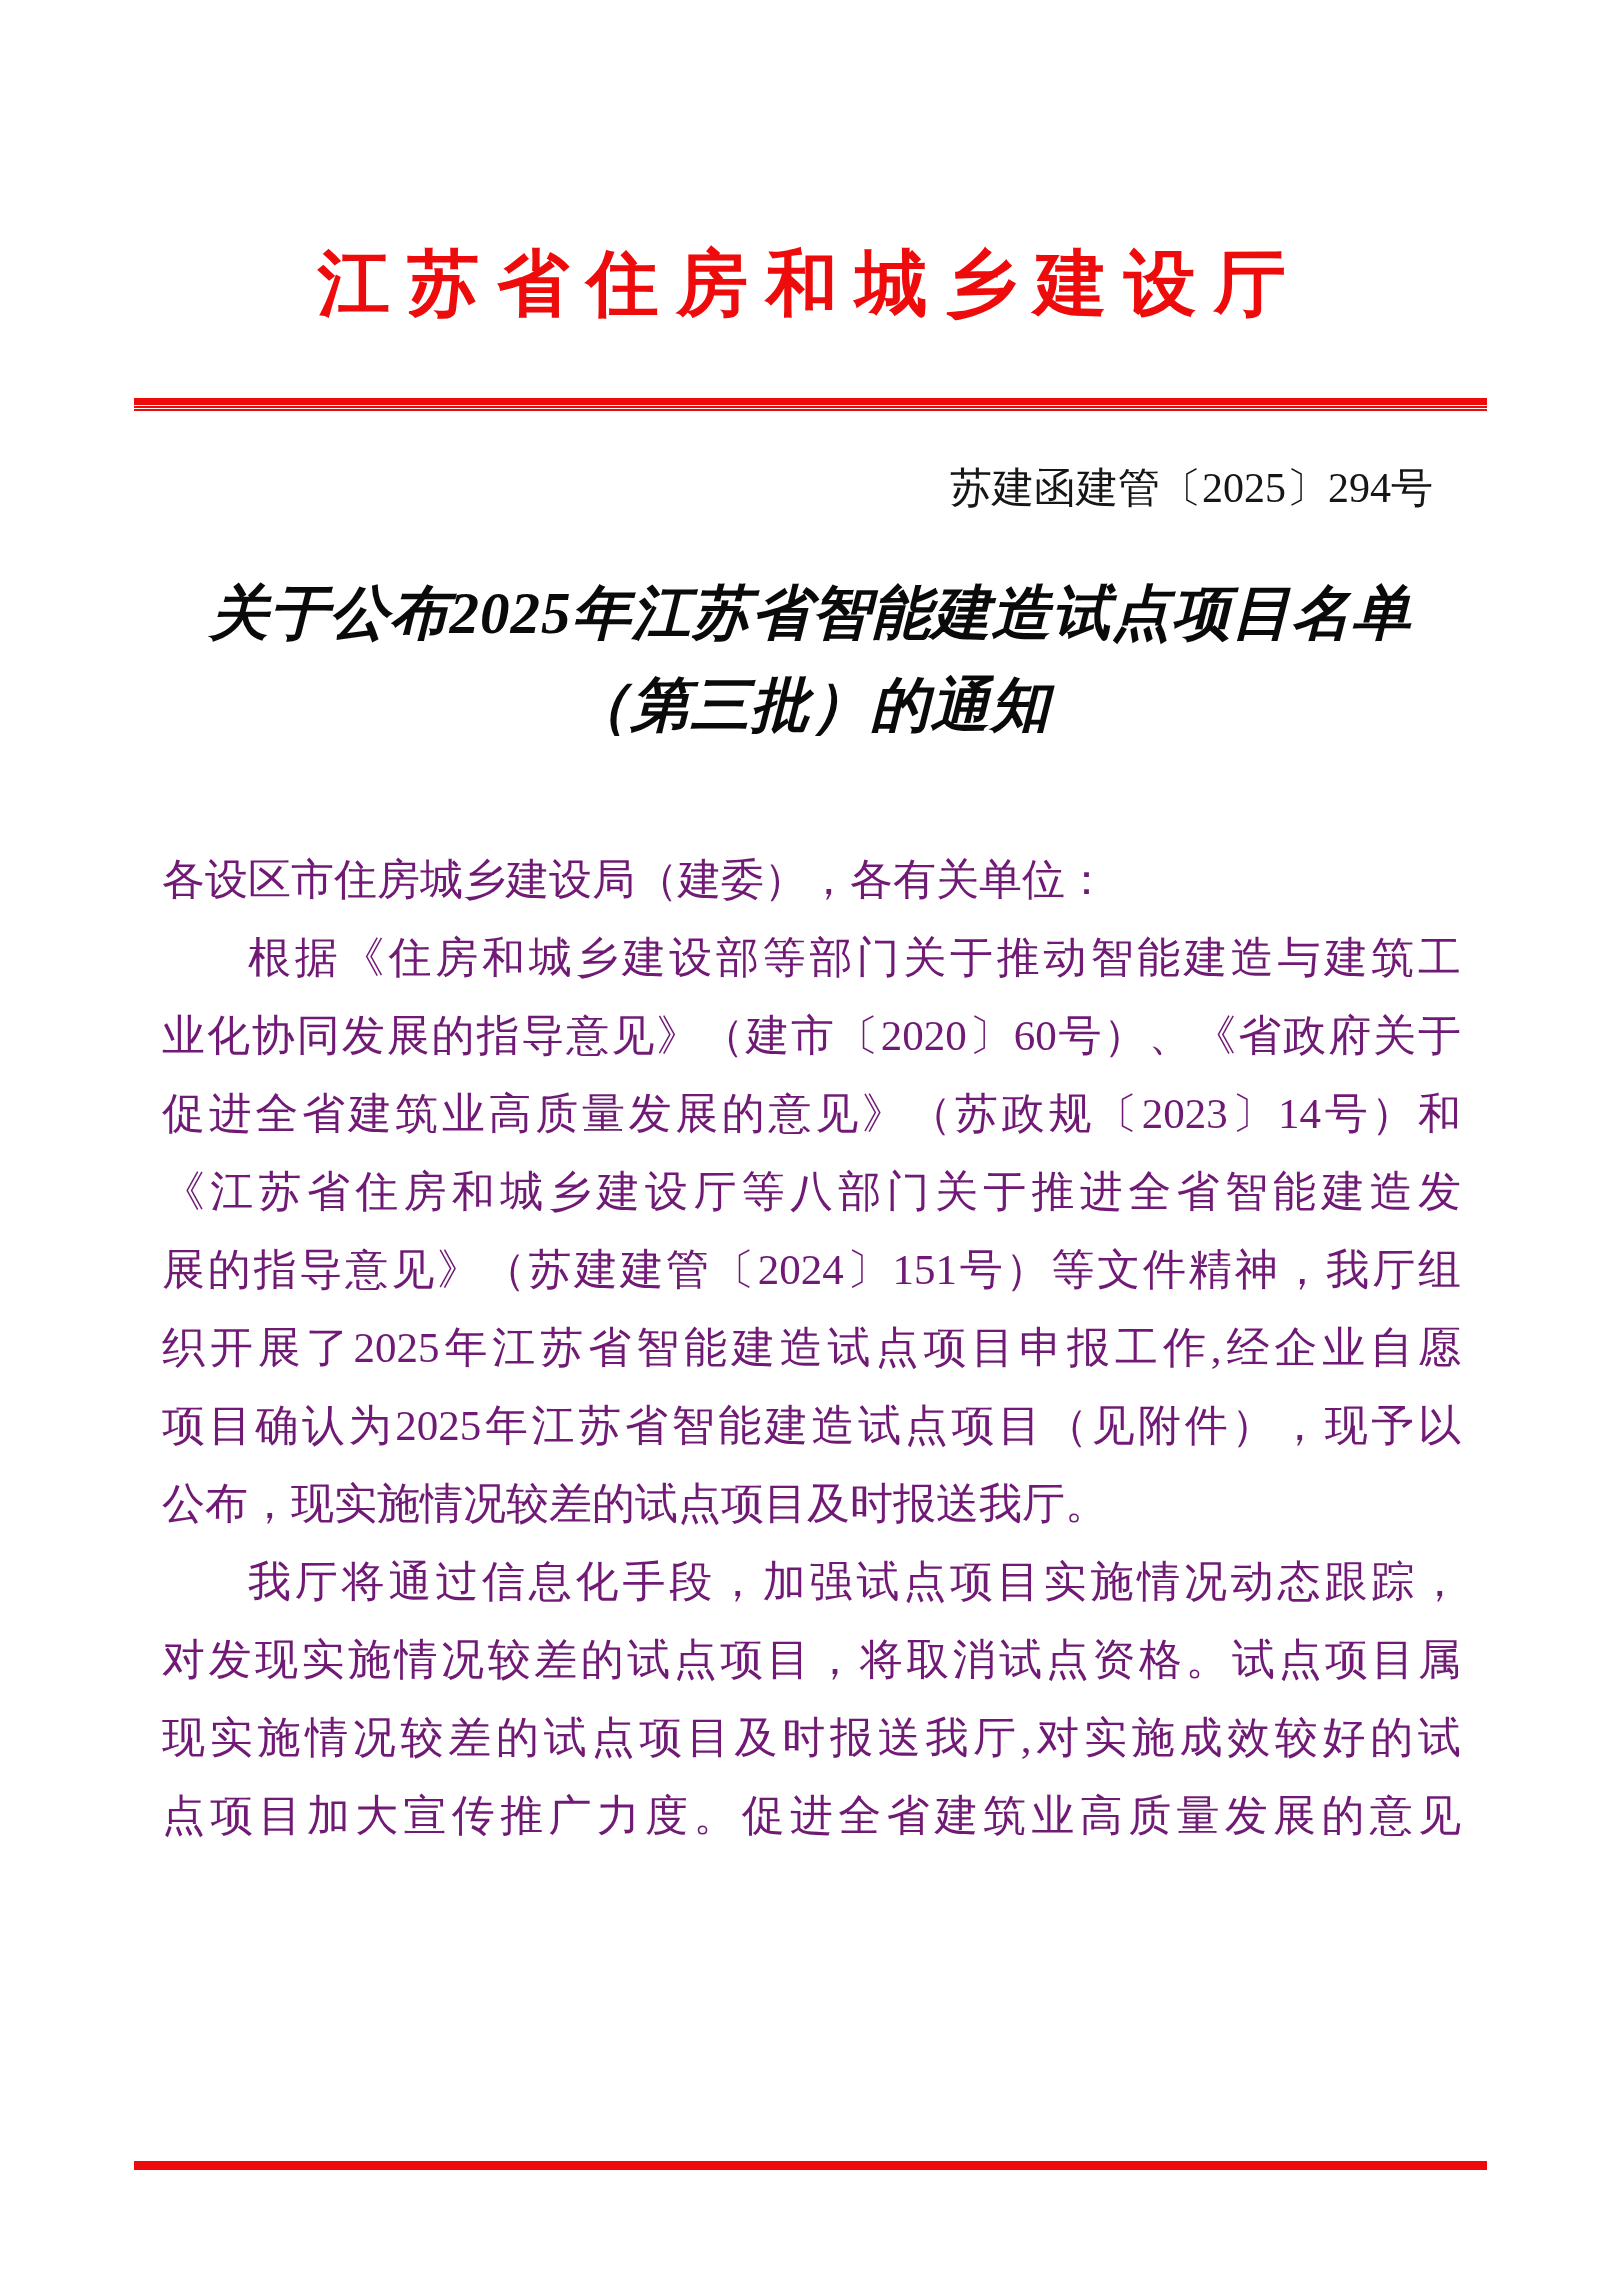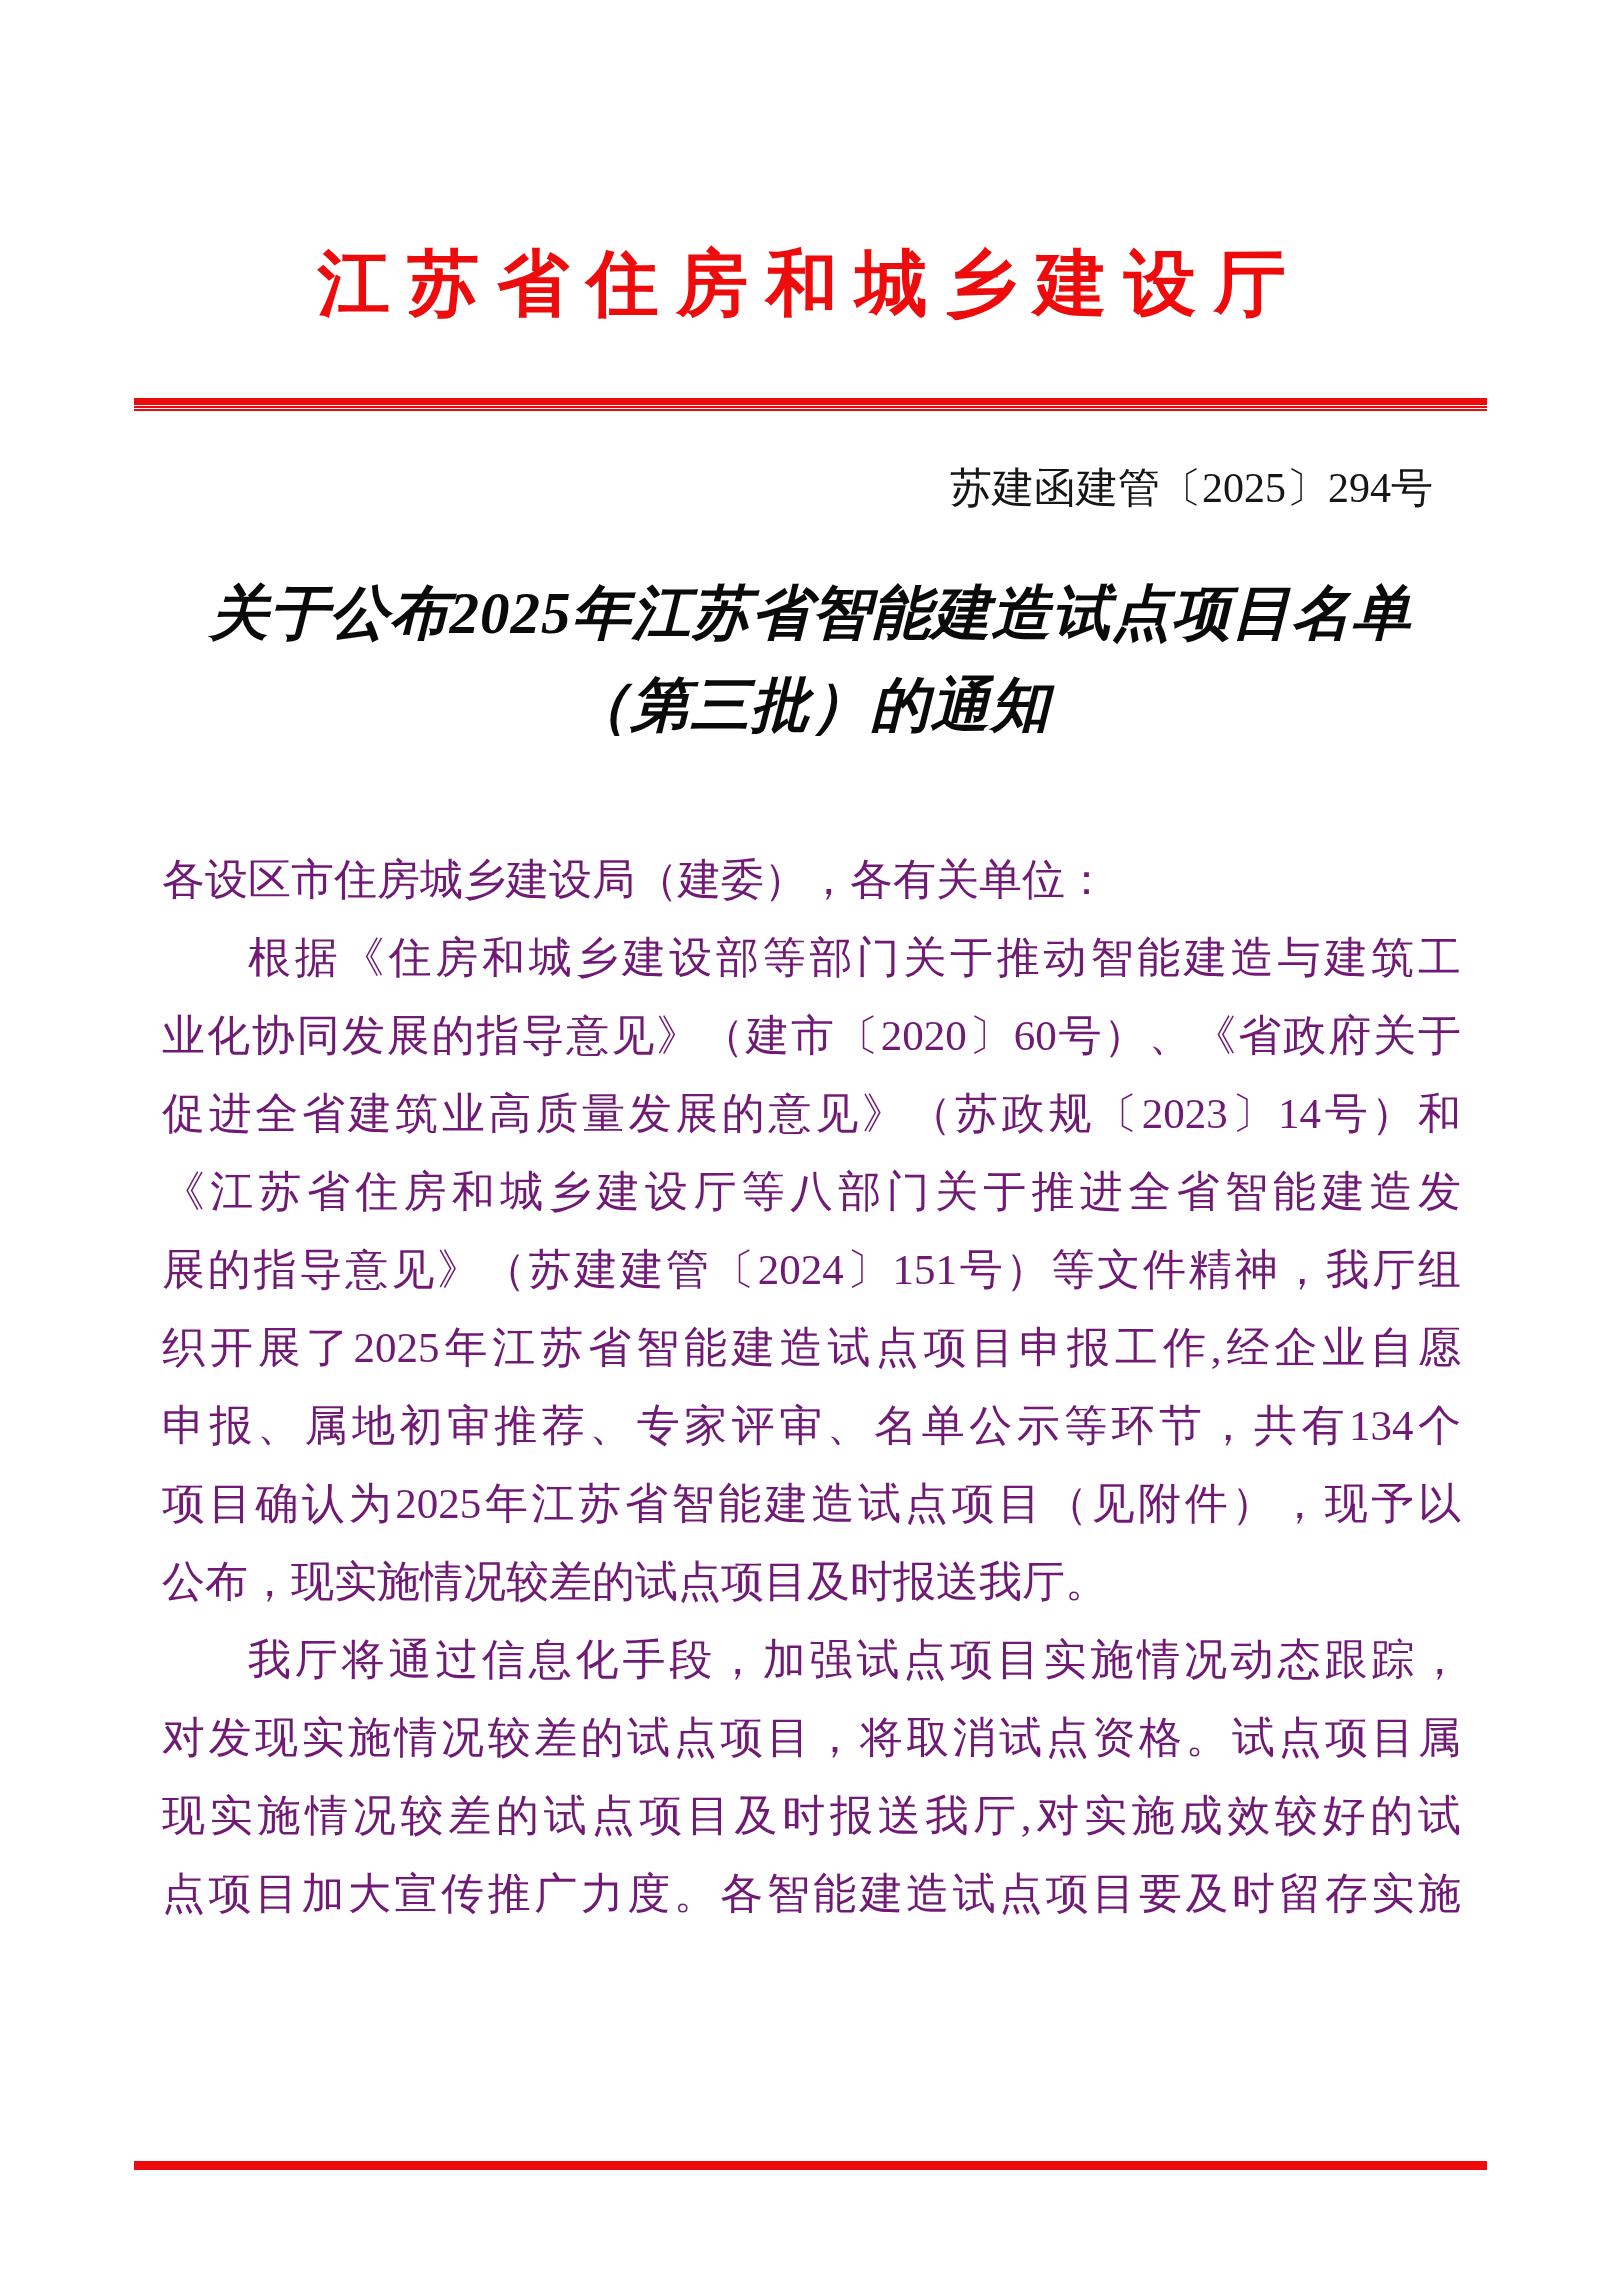--- a/index.html
+++ b/index.html
@@ -106,25 +106,24 @@
   </div>
 
   <div class="doc-body">
       <div class="line">各设区市住房城乡建设局（建委），各有关单位：</div>
       <div class="line indent justify">根据《住房和城乡建设部等部门关于推动智能建造与建筑工</div>
       <div class="line justify">业化协同发展的指导意见》（建市〔2020〕60号）、《省政府关于</div>
       <div class="line justify">促进全省建筑业高质量发展的意见》（苏政规〔2023〕14号）和</div>
       <div class="line justify">《江苏省住房和城乡建设厅等八部门关于推进全省智能建造发</div>
       <div class="line justify">展的指导意见》（苏建建管〔2024〕151号）等文件精神，我厅组</div>
       <div class="line justify">织开展了2025年江苏省智能建造试点项目申报工作,经企业自愿</div>
-      <div class="line justify">申报、属地初审推荐、专家评审、名单公示等环节，共有134个</div>
       <div class="line justify">项目确认为2025年江苏省智能建造试点项目（见附件），现予以</div>
       <div class="line">公布，现实施情况较差的试点项目及时报送我厅。</div>
       <div class="line indent justify">我厅将通过信息化手段，加强试点项目实施情况动态跟踪，</div>
       <div class="line justify">对发现实施情况较差的试点项目，将取消试点资格。试点项目属</div>
       <div class="line justify">现实施情况较差的试点项目及时报送我厅,对实施成效较好的试</div>
-      <div class="line justify">点项目加大宣传推广力度。各智能建造试点项目要及时留存实施</div>
+      <div class="line justify">点项目加大宣传推广力度。促进全省建筑业高质量发展的意见</div>
     </div>
 
   <div class="rule-bottom"></div>
 
 </div>
 
 
 </body></html>

